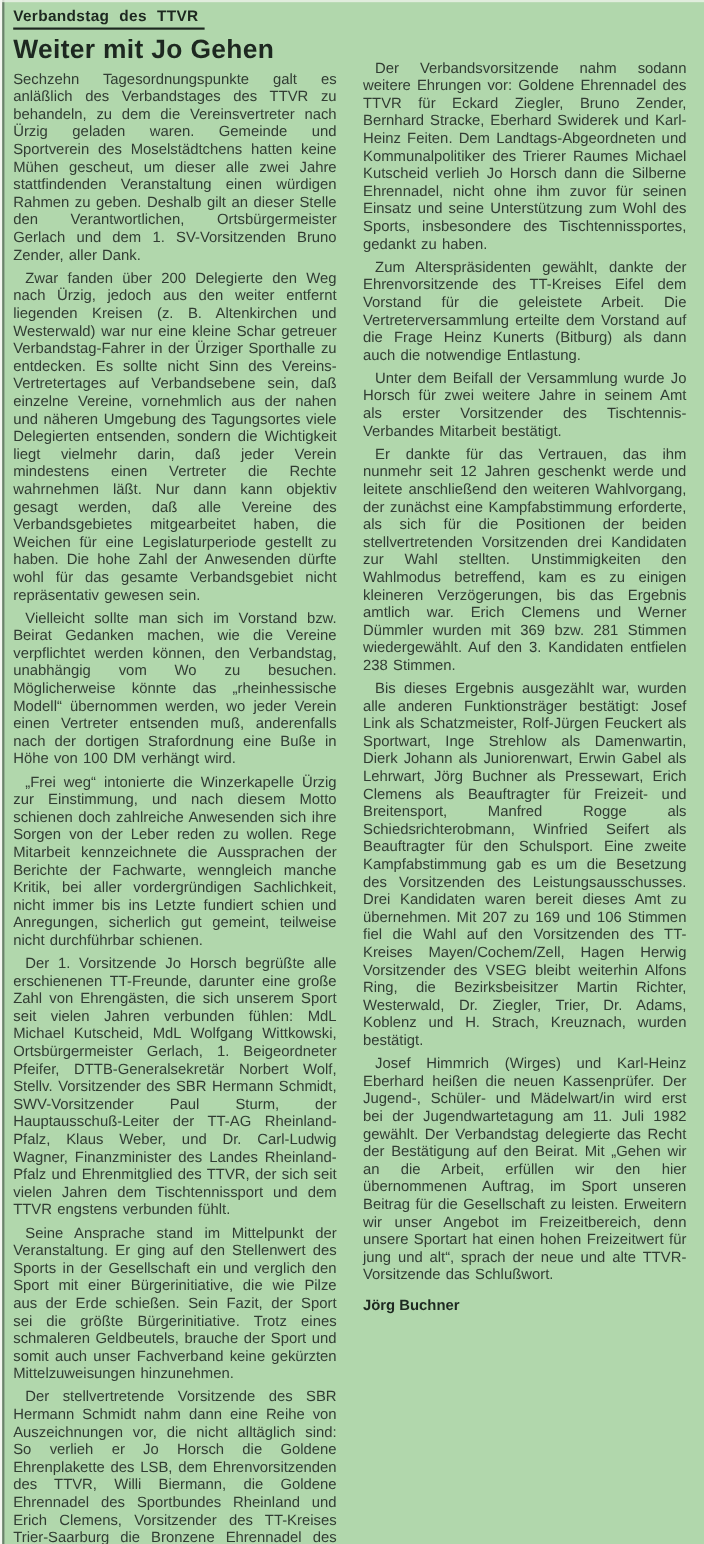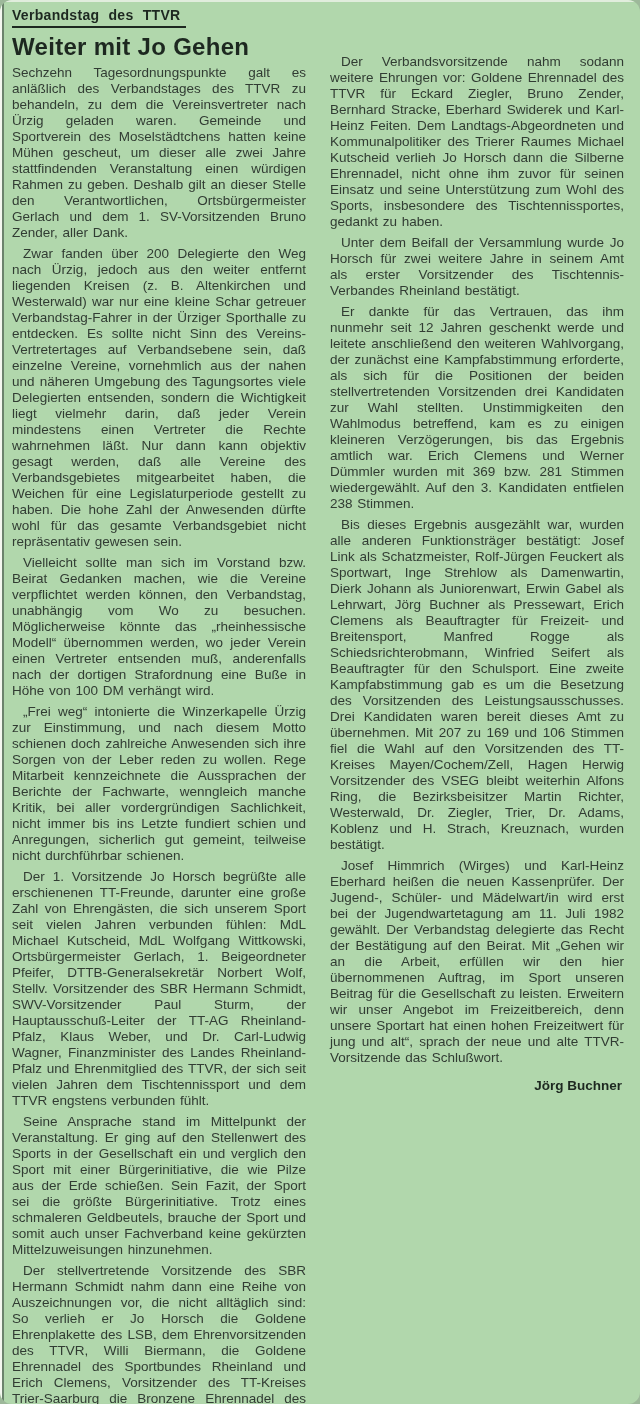--- a/index.html
+++ b/index.html
@@ -14,21 +14,20 @@
     background:#9db89a;
   }
   .page{
     position:relative;
     width:640px;
     height:1404px;
     background:var(--paper);
     overflow:hidden;
     box-sizing:border-box;
     padding:6px 16px 0 12px;
-    border-radius:12px;
   }
   
   .edge-left-white{position:absolute;left:0;top:0;width:2px;height:100%;background:#f4f7f0;}
   .edge-left-dark{position:absolute;left:2px;top:0;width:2px;height:100%;background:#45544a;opacity:.65;}
   .edge-top-white{position:absolute;left:0;top:0;width:100%;height:2px;background:#eef3ea;opacity:.8;}
 
   .columns{
     display:flex;
     gap:24px;
   }
@@ -69,21 +68,20 @@
     text-indent:0;
   }
   .col-right{
     padding-top:48px;
   }
   .byline{
     font-size:13.5px;
     line-height:16px;
     font-weight:bold;
     color:var(--headline_ink);
-    text-align:right;
     margin-top:12px;
     padding-right:2px;
   }
 </style>
 </head>
 <body>
 
 <div class="page">
   <div class="edge-left-white"></div>
   <div class="edge-left-dark"></div>
@@ -100,21 +98,22 @@
           <p>„Frei weg“ intonierte die Winzerkapelle Ürzig zur Einstimmung, und nach diesem Motto schienen doch zahlreiche Anwesenden sich ihre Sorgen von der Leber reden zu wollen. Rege Mitarbeit kennzeichnete die Aussprachen der Berichte der Fachwarte, wenngleich manche Kritik, bei aller vordergründigen Sachlichkeit, nicht immer bis ins Letzte fundiert schien und Anregungen, sicherlich gut gemeint, teilweise nicht durchführbar schienen.</p>
           <p>Der 1. Vorsitzende Jo Horsch begrüßte alle erschienenen TT-Freunde, darunter eine große Zahl von Ehrengästen, die sich unserem Sport seit vielen Jahren verbunden fühlen: MdL Michael Kutscheid, MdL Wolfgang Wittkowski, Ortsbürgermeister Gerlach, 1. Beigeordneter Pfeifer, DTTB-Generalsekretär Norbert Wolf, Stellv. Vorsitzender des SBR Hermann Schmidt, SWV-Vorsitzender Paul Sturm, der Hauptausschuß-Leiter der TT-AG Rheinland-Pfalz, Klaus Weber, und Dr. Carl-Ludwig Wagner, Finanzminister des Landes Rheinland-Pfalz und Ehrenmitglied des TTVR, der sich seit vielen Jahren dem Tischtennissport und dem TTVR engstens verbunden fühlt.</p>
           <p>Seine Ansprache stand im Mittelpunkt der Veranstaltung. Er ging auf den Stellenwert des Sports in der Gesellschaft ein und verglich den Sport mit einer Bürgerinitiative, die wie Pilze aus der Erde schießen. Sein Fazit, der Sport sei die größte Bürgerinitiative. Trotz eines schmaleren Geldbeutels, brauche der Sport und somit auch unser Fachverband keine gekürzten Mittelzuweisungen hinzunehmen.</p>
           <p>Der stellvertretende Vorsitzende des SBR Hermann Schmidt nahm dann eine Reihe von Auszeichnungen vor, die nicht alltäglich sind: So verlieh er Jo Horsch die Goldene Ehrenplakette des LSB, dem Ehrenvorsitzenden des TTVR, Willi Biermann, die Goldene Ehrennadel des Sportbundes Rheinland und Erich Clemens, Vorsitzender des TT-Kreises Trier-Saarburg die Bronzene Ehrennadel des SBR.</p>
         </div>
     </div>
 
     <div class="col col-right">
       <div>
           <p>Der Verbandsvorsitzende nahm sodann weitere Ehrungen vor: Goldene Ehrennadel des TTVR für Eckard Ziegler, Bruno Zender, Bernhard Stracke, Eberhard Swiderek und Karl-Heinz Feiten. Dem Landtags-Abgeordneten und Kommunalpolitiker des Trierer Raumes Michael Kutscheid verlieh Jo Horsch dann die Silberne Ehrennadel, nicht ohne ihm zuvor für seinen Einsatz und seine Unterstützung zum Wohl des Sports, insbesondere des Tischtennissportes, gedankt zu haben.</p>
-          <p>Unter dem Beifall der Versammlung wurde Jo Horsch für zwei weitere Jahre in seinem Amt als erster Vorsitzender des Tischtennis-Verbandes Rheinland bestätigt.</p>
+          <p>Zum Alterspräsidenten gewählt, dankte der Ehrenvorsitzende des TT-Kreises Eifel dem Vorstand für die geleistete Arbeit. Die Vertreterversammlung erteilte dem Vorstand auf die Frage Heinz Kunerts (Bitburg) als dann auch die notwendige Entlastung.</p>
+          <p>Unter dem Beifall der Versammlung wurde Jo Horsch für zwei weitere Jahre in seinem Amt als erster Vorsitzender des Tischtennis-Verbandes Mitarbeit bestätigt.</p>
           <p>Er dankte für das Vertrauen, das ihm nunmehr seit 12 Jahren geschenkt werde und leitete anschließend den weiteren Wahlvorgang, der zunächst eine Kampfabstimmung erforderte, als sich für die Positionen der beiden stellvertretenden Vorsitzenden drei Kandidaten zur Wahl stellten. Unstimmigkeiten den Wahlmodus betreffend, kam es zu einigen kleineren Verzögerungen, bis das Ergebnis amtlich war. Erich Clemens und Werner Dümmler wurden mit 369 bzw. 281 Stimmen wiedergewählt. Auf den 3. Kandidaten entfielen 238 Stimmen.</p>
           <p>Bis dieses Ergebnis ausgezählt war, wurden alle anderen Funktionsträger bestätigt: Josef Link als Schatzmeister, Rolf-Jürgen Feuckert als Sportwart, Inge Strehlow als Damenwartin, Dierk Johann als Juniorenwart, Erwin Gabel als Lehrwart, Jörg Buchner als Pressewart, Erich Clemens als Beauftragter für Freizeit- und Breitensport, Manfred Rogge als Schiedsrichterobmann, Winfried Seifert als Beauftragter für den Schulsport. Eine zweite Kampfabstimmung gab es um die Besetzung des Vorsitzenden des Leistungsausschusses. Drei Kandidaten waren bereit dieses Amt zu übernehmen. Mit 207 zu 169 und 106 Stimmen fiel die Wahl auf den Vorsitzenden des TT-Kreises Mayen/Cochem/Zell, Hagen Herwig Vorsitzender des VSEG bleibt weiterhin Alfons Ring, die Bezirksbeisitzer Martin Richter, Westerwald, Dr. Ziegler, Trier, Dr. Adams, Koblenz und H. Strach, Kreuznach, wurden bestätigt.</p>
           <p>Josef Himmrich (Wirges) und Karl-Heinz Eberhard heißen die neuen Kassenprüfer. Der Jugend-, Schüler- und Mädelwart/in wird erst bei der Jugendwartetagung am 11. Juli 1982 gewählt. Der Verbandstag delegierte das Recht der Bestätigung auf den Beirat. Mit „Gehen wir an die Arbeit, erfüllen wir den hier übernommenen Auftrag, im Sport unseren Beitrag für die Gesellschaft zu leisten. Erweitern wir unser Angebot im Freizeitbereich, denn unsere Sportart hat einen hohen Freizeitwert für jung und alt“, sprach der neue und alte TTVR-Vorsitzende das Schlußwort.</p>
         </div>
       <div class="byline">Jörg Buchner</div>
     </div>
   </div>
 </div>
 
 </body></html>

